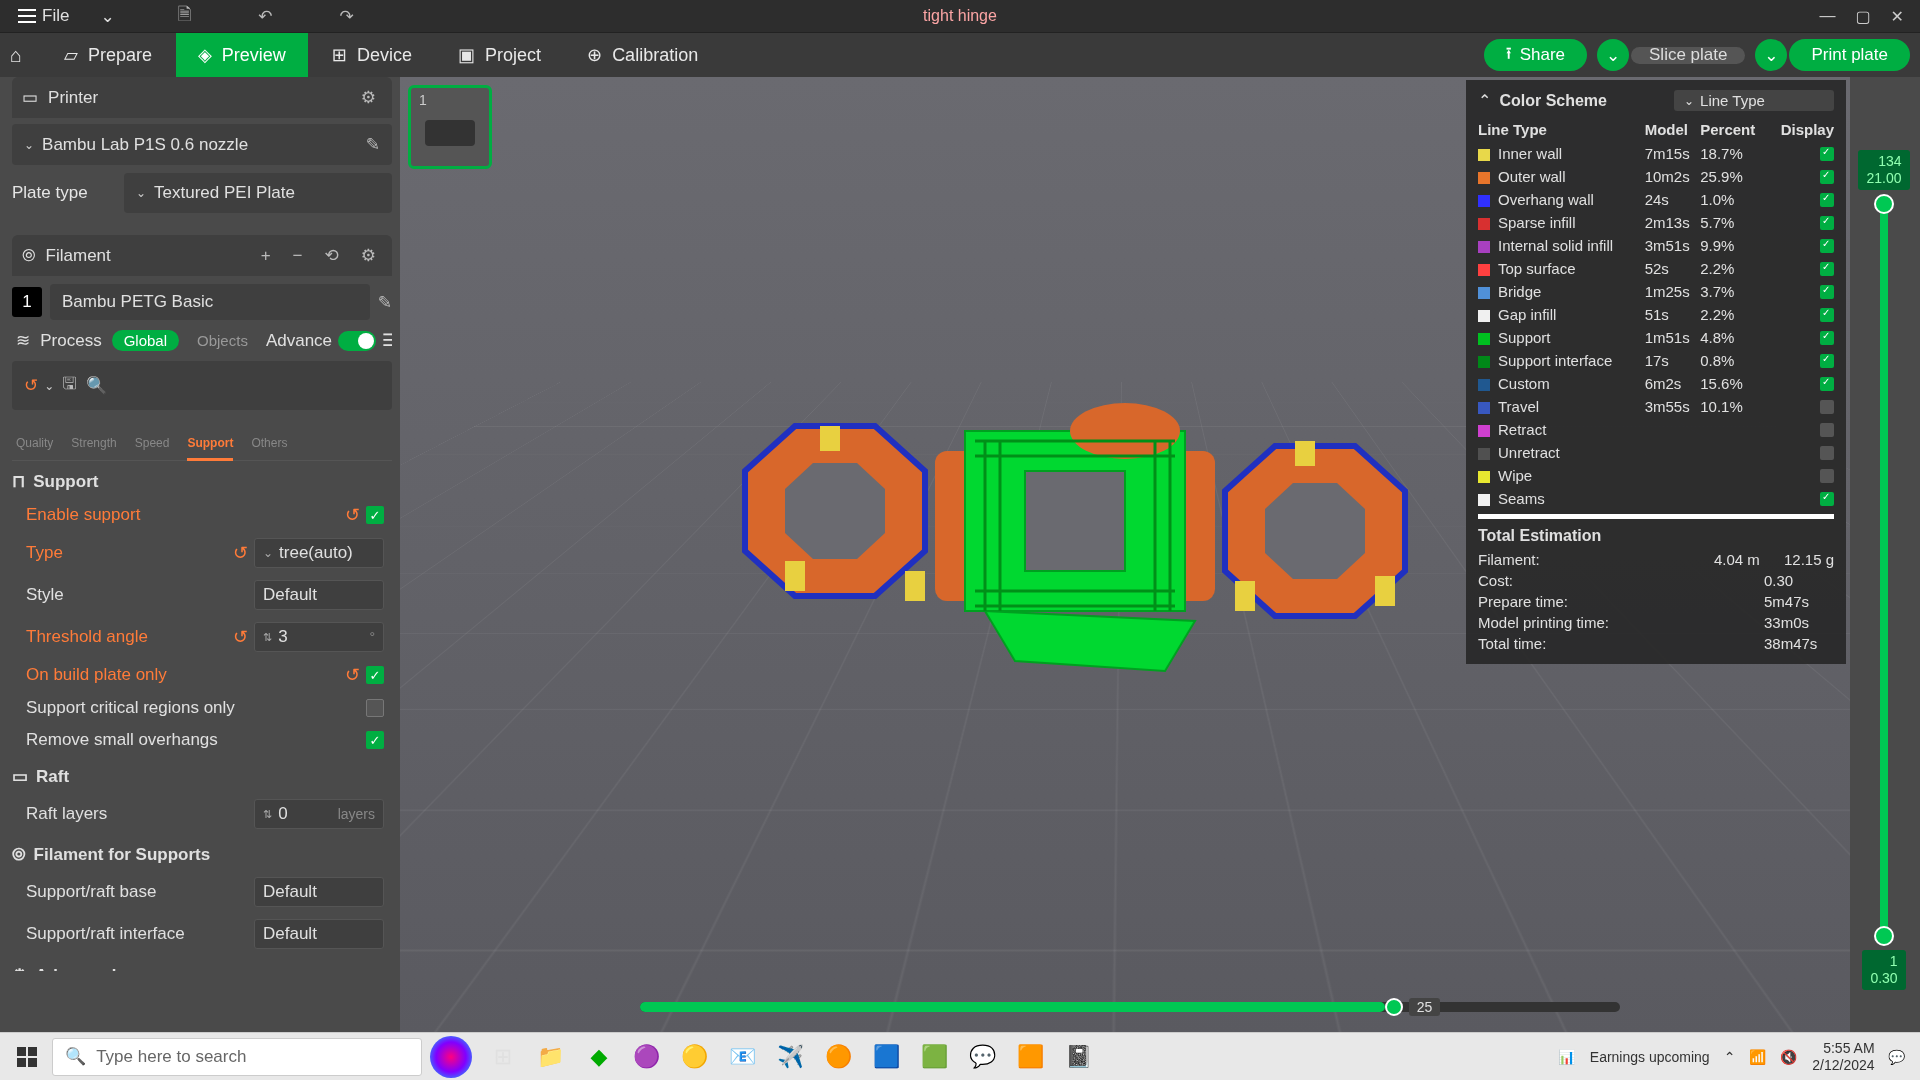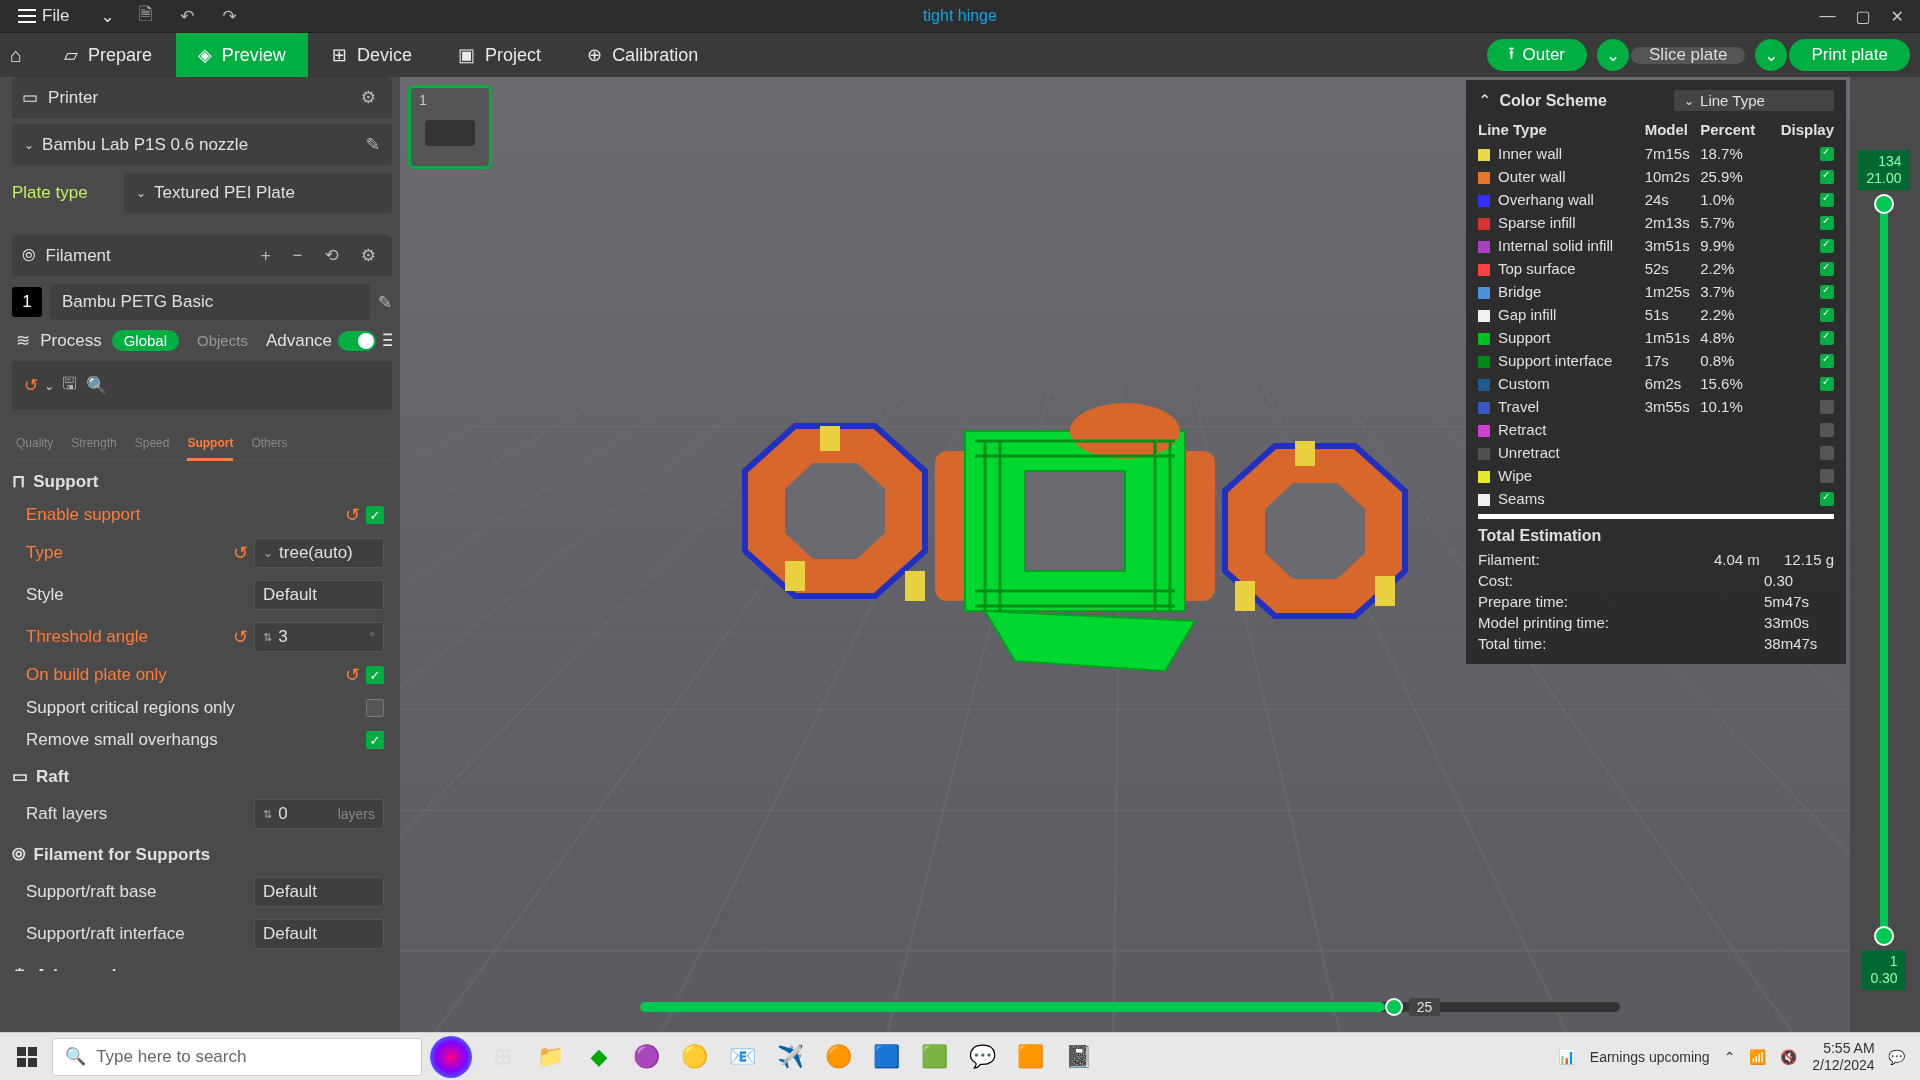--- a/index.html
+++ b/index.html
@@ -1,27 +1,27 @@
 <!DOCTYPE html>
 <html><head>
 <meta charset="utf-8">
 <style>
 * { margin:0; padding:0; box-sizing:border-box; font-family:"Segoe UI",Arial,sans-serif; }
 body { background:#4a4a4a; width:1920px; height:1080px; overflow:hidden; position:relative; color:#e0e0e0; font-size:17px; }
 
 
-.titlebar { height:32px; background:#2d2d2d; display:flex; align-items:center; padding:0 8px; }
+.titlebar { height:32px; background:#2d2d2d; display:flex; align-items:center; padding:0 8px;gap:39px; }
 .titlebar .menu-btn { display:flex; align-items:center; gap:6px; padding:4px 10px; cursor:pointer; }
 .titlebar .ham { display:inline-block; width:18px; height:14px; position:relative; }
 .titlebar .ham::before, .titlebar .ham::after { content:""; position:absolute; left:0; right:0; height:2px; background:#fff; }
 .titlebar .ham::before { top:0; box-shadow:0 6px 0 #fff; }
 .titlebar .ham::after { bottom:0; }
 .titlebar .chev { margin-left:25px; }
 .titlebar .icon { padding:4px 14px; color:#bbb; }
-.titlebar .title { position:absolute; left:50%; transform:translateX(-50%); font-size:16px; color:#0ea5e9; }
+.titlebar .title { position:absolute; left:50%; transform:translateX(-50%); font-size:16px; color:#fca5a5; }
 .titlebar .win-controls { margin-left:auto; display:flex; gap:20px; padding-right:8px; }
 .titlebar .win-controls span { cursor:pointer; font-size:16px; color:#ccc; }
 
 
 .maintab { height:45px; background:#3a3a3a; display:flex; align-items:center; padding:0 10px; gap:2px; border-top:1px solid #222; }
 .maintab .tab { display:flex; align-items:center; gap:10px; padding:0 22px; height:100%; cursor:pointer; font-size:18px; color:#e8e8e8; }
 .maintab .tab.active { background:#00ae42; color:#fff; }
 .maintab .home-icon { font-size:20px; padding-right:18px; }
 .maintab .spacer { flex:1; }
 .maintab .btn-round { background:#00ae42; color:#fff; border-radius:20px; height:32px; padding:0 22px; display:flex; align-items:center; gap:8px; cursor:pointer; font-size:17px; }
@@ -31,21 +31,21 @@
 
 .sidebar { position:absolute; left:12px; top:77px; width:380px; bottom:44px; overflow:hidden; }
 .section-header { display:flex; align-items:center; gap:10px; padding:8px 10px; background:#3f3f3f; border-radius:6px 6px 0 0; margin-top:0px; }
 .section-header .lbl { flex:1; font-size:17px; }
 .section-header .icon-btn { color:#bbb; padding:2px 6px; cursor:pointer; }
 .dropdown { background:#3f3f3f; display:flex; align-items:center; padding:10px 12px; border-radius:4px; margin-top:6px; }
 .dropdown .chev { margin-right:8px; color:#ccc; font-size:12px; }
 .dropdown .txt { flex:1; font-size:17px; }
 .dropdown .edit { color:#bbb; }
 .row-label { display:flex; align-items:center; padding:8px 0; gap:12px; }
-.row-label .lbl { width:100px; font-size:17px; color:#bef264; }
+.row-label .lbl { width:100px; font-size:17px; color:#e5e5e5; }
 
 .filament-row { display:flex; align-items:center; gap:8px; margin-top:8px; }
 .filament-row .swatch { width:30px; height:30px; background:#000; color:#fff; display:flex; align-items:center; justify-content:center; border-radius:3px; }
 .filament-row .dd { flex:1; background:#3f3f3f; padding:8px 12px; border-radius:4px; }
 
 .process-header { display:flex; align-items:center; gap:10px; padding:10px 4px 4px; }
 .process-header .pill { background:#00ae42; color:#fff; padding:2px 12px; border-radius:12px; font-size:15px; }
 .process-header .pill-off { color:#999; padding:2px 8px; font-size:15px; }
 .process-header .adv { margin-left:auto; display:flex; align-items:center; gap:6px; }
 .toggle { width:38px; height:20px; background:#00ae42; border-radius:10px; position:relative; }
@@ -161,21 +161,21 @@
       <span>▣</span>
       <span>Project</span>
     </div>
   <div class="tab">
       <span>⊕</span>
       <span>Calibration</span>
     </div>
   <div class="spacer"></div>
   <div class="btn-round">
       <span>⭱</span>
-      <span>Outer</span>
+      <span>Share</span>
     </div>
   <div class="btn-chev">⌄</div>
   <div class="btn-gray">
       <span>Slice plate</span>
     </div>
   <div class="btn-chev">⌄</div>
   <div class="btn-round">
       <span>Print plate</span>
     </div>
 </div>

